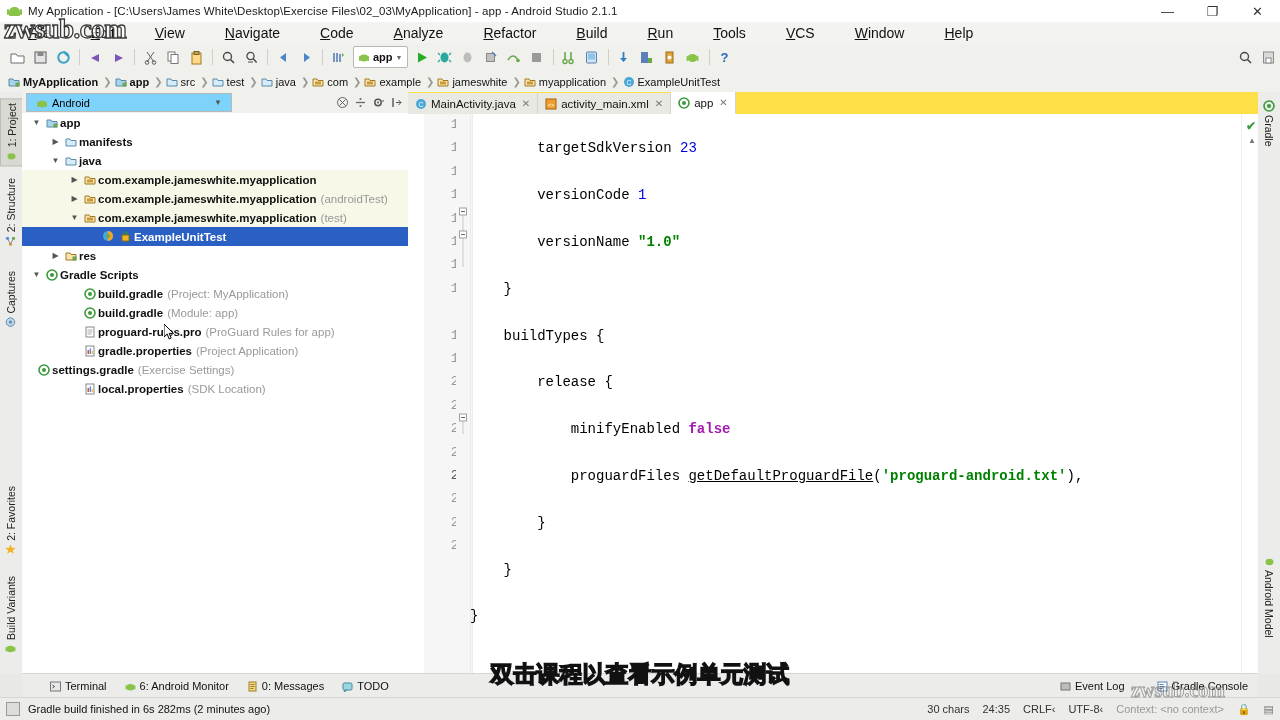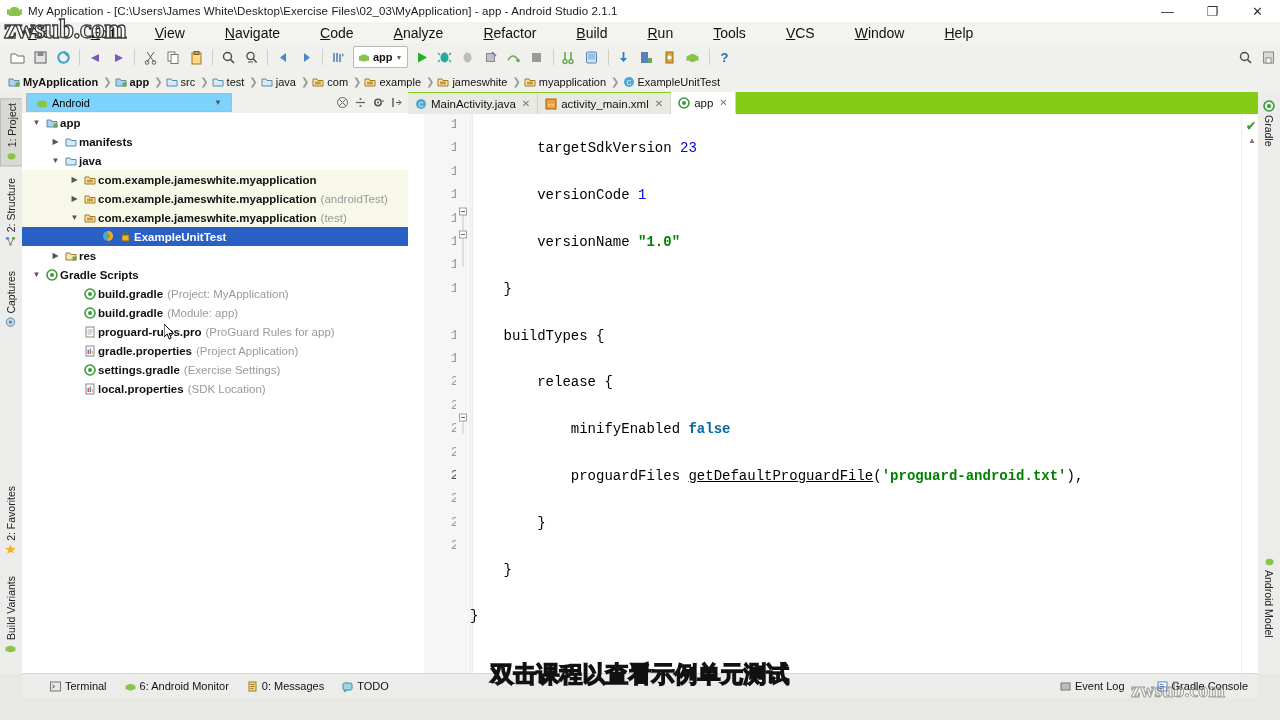--- a/index.html
+++ b/index.html
@@ -105,39 +105,39 @@
   .trow.sel{background:#2a5fc4;color:#fff;}
   .trow.hl{background:#f7f8e8;}
   .twist{width:13px;height:19px;display:flex;align-items:center;justify-content:center;color:#555;font-size:8px;flex:0 0 auto;}
   .ticon{width:17px;height:19px;display:flex;align-items:center;justify-content:center;flex:0 0 auto;}
   .tlabel{font-weight:bold;}
   .tnote{color:#999;font-weight:normal;margin-left:4px;}
   .cursor-arrow{position:absolute;left:142px;top:232px;width:12px;height:16px;z-index:30;}
 
   
   .editor{position:absolute;left:408px;top:92px;right:22px;bottom:46px;background:#fff;}
-  .etabs{height:22px;background:#84cc16;border-bottom:1px solid #d3d3ce;display:flex;align-items:flex-end;}
+  .etabs{height:22px;background:#fde047;border-bottom:1px solid #d3d3ce;display:flex;align-items:flex-end;}
   .etab{
     height:21px;display:flex;align-items:center;gap:4px;padding:0 7px;
     font-size:11.5px;color:#111;border-right:1px solid #d3d3ce;background:#e9e9e4;
   }
   .etab.active{background:#fff;border-bottom:1px solid #fff;}
   .etab .x{color:#777;font-size:10px;margin-left:2px;}
 
   .code-area{position:absolute;left:0;top:22px;right:0;bottom:0;background:#fff;overflow:hidden;}
   .gutter{position:absolute;left:16px;top:0;width:48px;bottom:0;background:#f6f6f6;border-right:1px solid #ebebeb;}
   .fold{position:absolute;left:48px;top:0;width:14px;bottom:0;background:#f6f6f6;border-right:1px solid #ebebeb;}
   .lnum{position:absolute;right:5px;font-size:13.5px;color:#999;font-family:"Liberation Mono",monospace;}
   .code{
     position:absolute;left:62px;top:0;right:16px;bottom:0;
     font-family:"Liberation Mono",monospace;font-size:14px;line-height:23.4px;
     color:#000;white-space:pre;
   }
   .cline{height:23.4px;white-space:pre;}
-  .kw{color:#0369a1;font-weight:bold;}
+  .kw{color:#a21caf;font-weight:bold;}
   .num{color:#0000e0;}
   .str{color:#008000;font-weight:bold;}
   .fn{text-decoration:underline;}
   .rgutter{position:absolute;right:0;top:0;width:16px;bottom:0;background:#fff;border-left:1px solid #efefef;}
   .ok-check{position:absolute;right:2px;top:5px;color:#3a9a3a;font-size:12px;font-weight:bold;}
   .scroll-up{position:absolute;right:2px;top:22px;color:#777;font-size:8px;}
 
   
   .subtitle{
     position:absolute;left:0;bottom:30px;width:1280px;text-align:center;
@@ -735,21 +735,21 @@
             <svg width="12" height="12">
               <rect x="2" y="1" width="8" height="10" fill="#fff" stroke="#888"></rect>
               <rect x="3.5" y="5" width="1.5" height="4" fill="#e04a4a"></rect>
               <rect x="5.6" y="3.5" width="1.5" height="5.5" fill="#4a90e0"></rect>
               <rect x="7.7" y="6" width="1.5" height="3" fill="#f0c040"></rect>
             </svg>
           </span>
           <span class="tlabel">gradle.properties</span>
           <span class="tnote">(Project Application)</span>
         </div>
-        <div class="trow" style="padding-left: 46px;">
+        <div class="trow" style="">
           <span class="twist"></span>
           <span class="ticon">
             <svg width="12" height="12">
               <circle cx="6" cy="6" r="5" fill="none" stroke="#3a9a3a" stroke-width="1.6"></circle>
               <circle cx="6" cy="6" r="2" fill="#3a9a3a"></circle>
             </svg>
           </span>
           <span class="tlabel">settings.gradle</span>
           <span class="tnote">(Exercise Settings)</span>
         </div>
@@ -918,14 +918,27 @@
             <svg width="11" height="11">
               <rect x="1" y="1" width="9" height="9" fill="#fff" stroke="#5b7fb8"></rect>
               <path d="M2.5 3.5h4M2.5 5.5h5M2.5 7.5h3" stroke="#5b7fb8"></path>
             </svg>
           </span>
           <span>Gradle Console</span>
         </div>
       </div>
     </div>
 
+  <div class="status">
+    <div class="sq"></div>
+    <div class="st-msg">Gradle build finished in 6s 282ms (2 minutes ago)</div>
+    <div class="st-right">
+      <span>30 chars</span>
+      <span>24:35</span>
+      <span>CRLF‹</span>
+      <span>UTF-8‹</span>
+      <span class="st-dim">Context: &lt;no context&gt;</span>
+      <span style="color:#777;">🔒</span>
+      <span style="color:#777;">▤</span>
+    </div>
+  </div>
 
 </div>
 
 </body></html>

